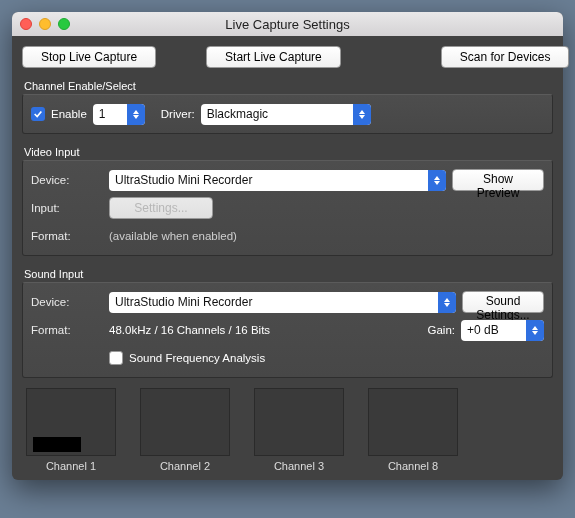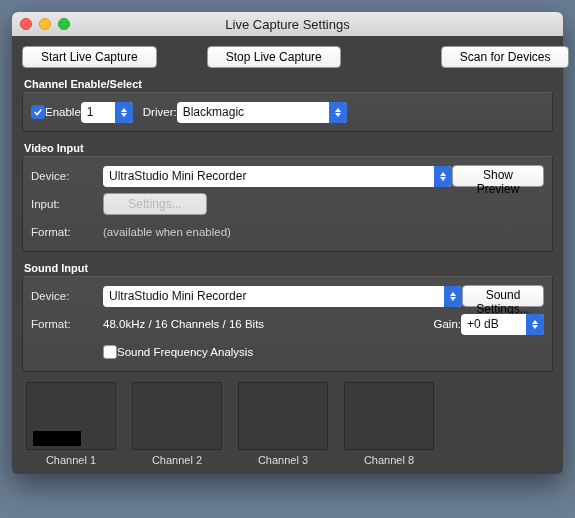--- a/index.html
+++ b/index.html
@@ -11,33 +11,33 @@
   .red{background:#ff5f57;border:1px solid #e14138;}
   .yellow{background:#ffbd2e;border:1px solid #dfa023;}
   .green{background:#28c940;border:1px solid #1eab32;}
   .title { flex:1; text-align:center; font-size:13px; color:#222; }
   .content { padding: 10px 10px 8px 10px; color:#fff; font-size:11.5px; }
   .toprow { display:flex; gap:50px; margin-bottom:10px; }
   .toprow button { flex:0 0 auto; }
   button.mac { background: linear-gradient(#ffffff,#f1f1f1); border:1px solid #999; border-radius:4px; padding:2px 10px; font-size:12px; height:22px; cursor:pointer; }
   button.mac.wide { padding:2px 18px; }
   button.mac:disabled { color:#b7b7b7; background:linear-gradient(#e9e9e9,#e0e0e0); }
-  .sectitle { font-size:11px; font-weight:bold; color:#fff; margin:6px 0 2px 2px; }
+  .sectitle { font-size:11px; font-weight:normal; color:#fff; margin:12px 0 2px 2px; }
   .panel { background: linear-gradient(#4d4d4d,#474747); border:1px solid #2e2e2e; border-top:1px solid #5b5b5b; border-radius:3px; padding:8px; margin-bottom:10px; }
-  .row { display:flex; align-items:center; margin-bottom:6px; min-height:22px; }
+  .row { display:flex; align-items:center; gap:6px; margin-bottom:6px; min-height:22px; }
   .row:last-child{margin-bottom:0;}
   .lbl { width:64px; font-size:11.5px; color:#e9e9e9; }
   .lbl.w { width:72px; }
   .select { position:relative; background:#fff; border-radius:4px; height:21px; display:flex; align-items:center; padding:0 22px 0 6px; font-size:12px; color:#111; }
   .select .endcap { position:absolute; right:0; top:0; width:18px; height:100%; background:#2f6fe0; border-radius:0 4px 4px 0; display:flex; flex-direction:column; align-items:center; justify-content:center; }
   .select .endcap::before{content:"";width:0;height:0;border-left:3px solid transparent;border-right:3px solid transparent;border-bottom:4px solid #fff;margin-bottom:1px;}
   .select .endcap::after{content:"";width:0;height:0;border-left:3px solid transparent;border-right:3px solid transparent;border-top:4px solid #fff;}
   .spacer{flex:1;}
   .muted{color:#cfcfcf;}
-  .thumbs{display:flex; gap:16px; margin-top:4px; padding-left:4px;}
+  .thumbs{display:flex; gap:24px; margin-top:4px; padding-left:4px;}
   .thumb{width:90px;}
   .thumb .box{width:90px;height:68px;border:1px solid #2a2a2a;background:#3a3a3a;}
   .thumb .cap{font-size:11px; text-align:center; color:#ddd; margin-top:4px;}
   .tbox1 .obj{position:relative;top:48px;left:6px;width:48px;height:15px;background:#000;}
   .cbchecked{display:inline-flex;width:14px;height:14px;border-radius:3px;background:#2f6fe0;align-items:center;justify-content:center;}
   .cbchecked svg{width:10px;height:10px;}
   .cbempty{display:inline-block;width:14px;height:14px;border-radius:3px;background:#fff;border:1px solid #999;}
 </style>
 </head>
 <body>
@@ -47,22 +47,22 @@
     <div class="traffic">
       <div class="dot red"></div>
       <div class="dot yellow"></div>
       <div class="dot green"></div>
     </div>
     <div class="title">Live Capture Settings</div>
   </div>
 
   <div class="content">
     <div class="toprow">
+      <button class="mac wide">Stop Live Capture</button>
       <button class="mac wide">Start Live Capture</button>
-      <button class="mac wide">Stop Live Capture</button>
       <div class="spacer"></div>
       <button class="mac wide">Scan for Devices</button>
     </div>
 
     <div class="sectitle">Channel Enable/Select</div>
     <div class="panel">
       <div class="row">
         <span class="cbchecked">
           <svg viewBox="0 0 12 12">
               <path d="M2 6 L5 9 L10 3" stroke="#fff" stroke-width="2" fill="none"></path>

